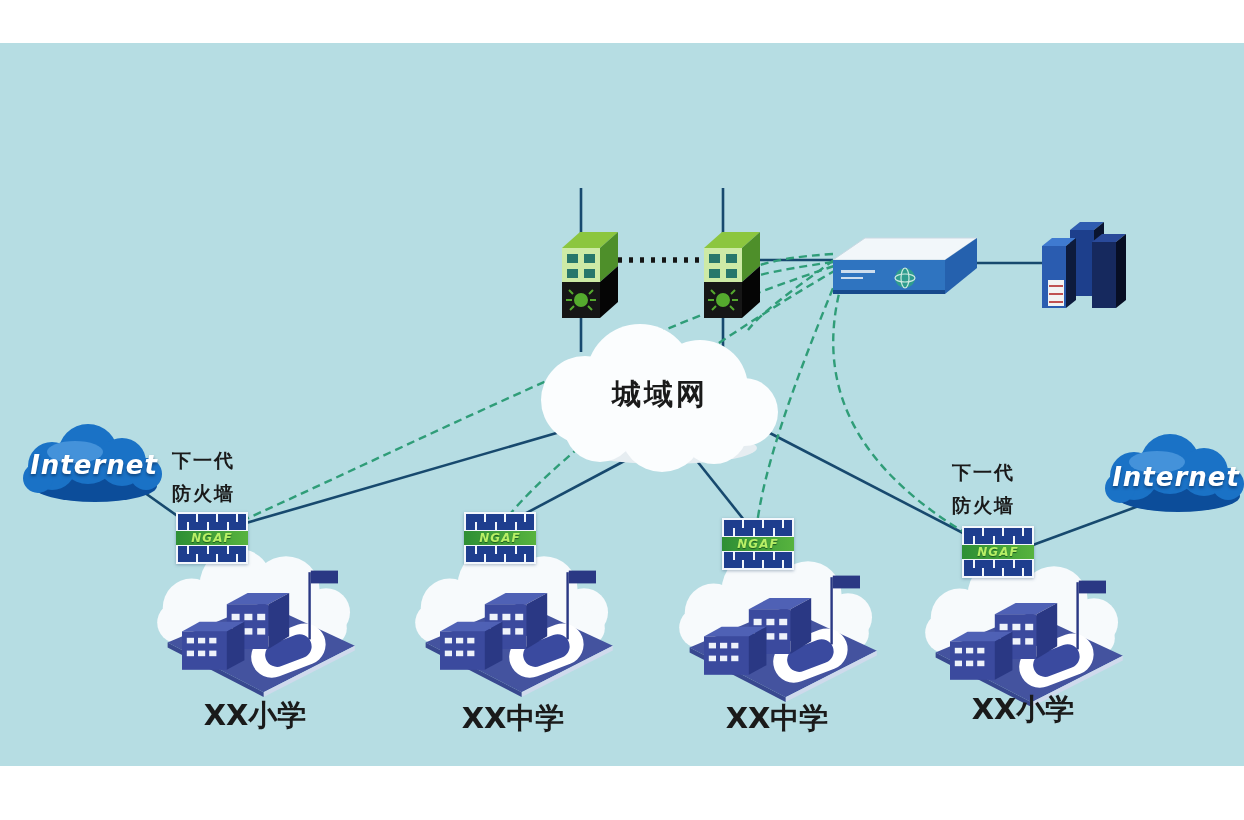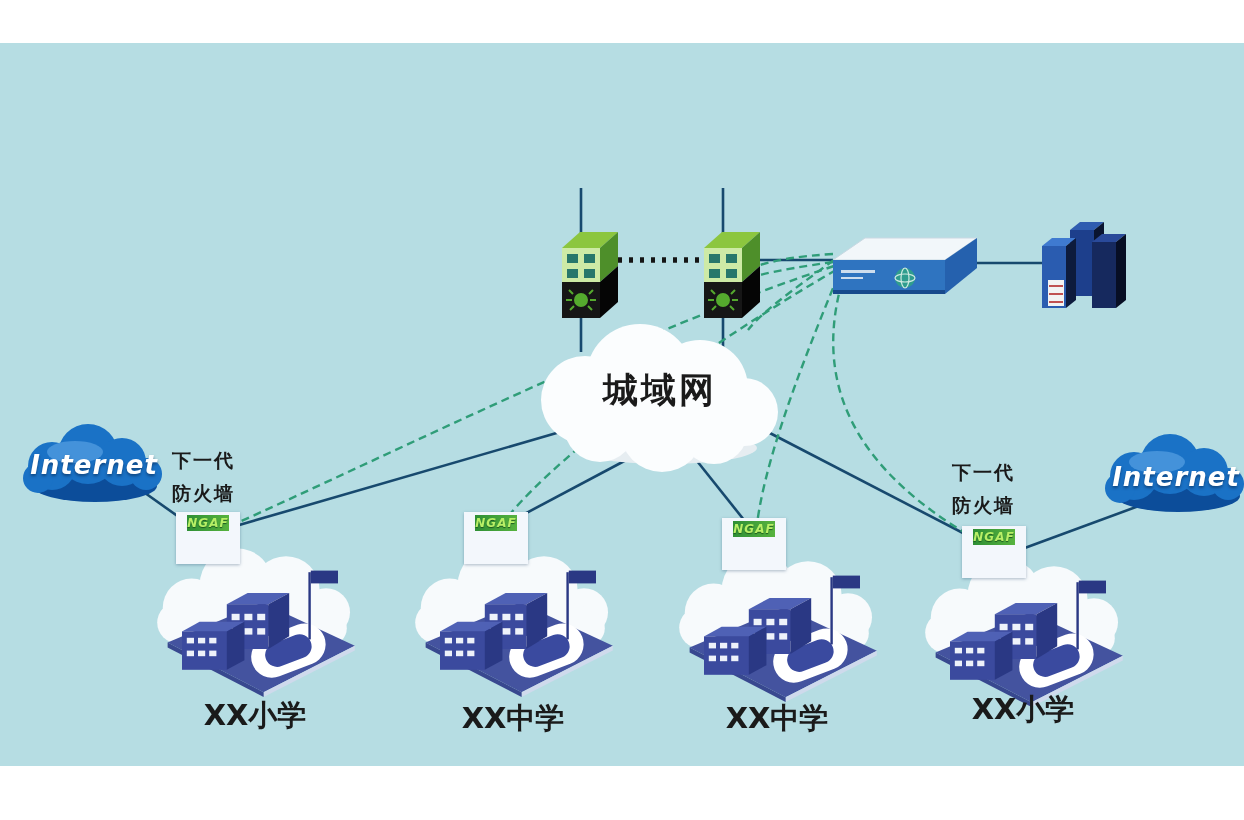--- a/index.html
+++ b/index.html
@@ -12,31 +12,31 @@
     --cube-port:#27776b; --cube-black:#161616; --bug-green:#55aa2e;
     --appliance-blue:#2f74c0; --appliance-top:#f2f7fa; --text-black:#1a1a1a;
   }
   html,body{margin:0;padding:0;background:#fff;}
   .stage{position:relative;width:1244px;height:820px;background:var(--frame);
     font-family:"DejaVu Sans","Liberation Sans",sans-serif;overflow:hidden;}
   .canvas{position:absolute;left:0;top:43px;width:1244px;height:723px;background:var(--canvas);}
   svg.topo{position:absolute;left:0;top:0;}
   .lbl{position:absolute;font-weight:800;color:var(--text-black);line-height:1.15;}
   .platform-lbl{left:826px;top:183px;font-size:27px;letter-spacing:2px;}
-  .man-lbl{left:555px;top:370px;width:210px;text-align:center;font-size:35px;letter-spacing:3px;}
+  .man-lbl{left:555px;top:378px;width:210px;text-align:center;font-size:29px;letter-spacing:3px;}
   .inet{position:absolute;width:132px;text-align:center;color:#fff;font-style:italic;
     font-weight:800;font-size:26px;text-shadow:0 2px 3px rgba(8,40,80,.6);letter-spacing:1px;}
   .inet.left{left:28px;top:450px;}
   .inet.right{left:1110px;top:462px;}
   .fw{position:absolute;font-size:19px;font-weight:800;letter-spacing:2px;line-height:33px;color:var(--text-black);}
   .fw.left{left:172px;top:444px;}
   .fw.right{left:952px;top:456px;}
   .school-lbl{position:absolute;width:210px;text-align:center;font-size:29px;font-weight:800;color:var(--text-black);}
-  .ngaf{position:absolute;width:64px;height:52px;background:#f3f7fc;box-sizing:border-box;
-    padding:2px;display:flex;flex-direction:row;justify-content:space-between;
+  .ngaf{position:absolute;width:72px;height:52px;background:#f3f7fc;box-sizing:border-box;
+    padding:2px;display:flex;flex-direction:column;justify-content:space-between;
     box-shadow:0 1px 3px rgba(30,60,100,.35);}
   .brickrow{height:8px;flex:0 0 auto;
     background:repeating-linear-gradient(90deg,var(--brick-navy) 0 18px,#f3f7fc 18px 20px);}
   .brickrow.off{background-position:-9px 0;}
   .band{height:16px;margin:1px -2px;display:flex;align-items:center;justify-content:center;
     background:linear-gradient(90deg,var(--ngaf-green-1),var(--ngaf-green-2));}
   .band span{font-size:12px;font-weight:800;font-style:italic;color:var(--ngaf-text);
     letter-spacing:1px;text-shadow:0 1px 1px #1c5a20;}
 </style>
 </head>

